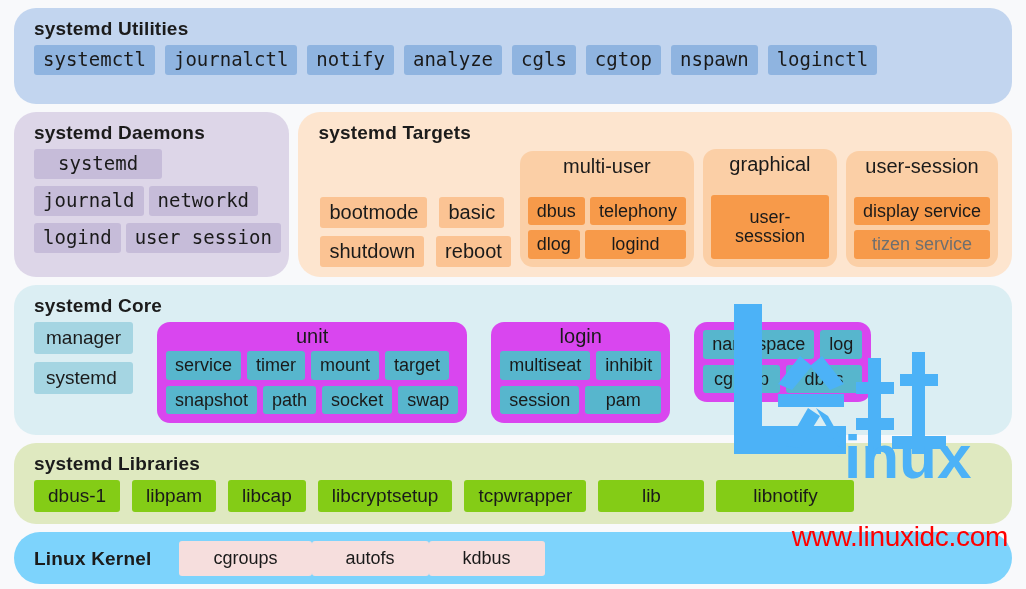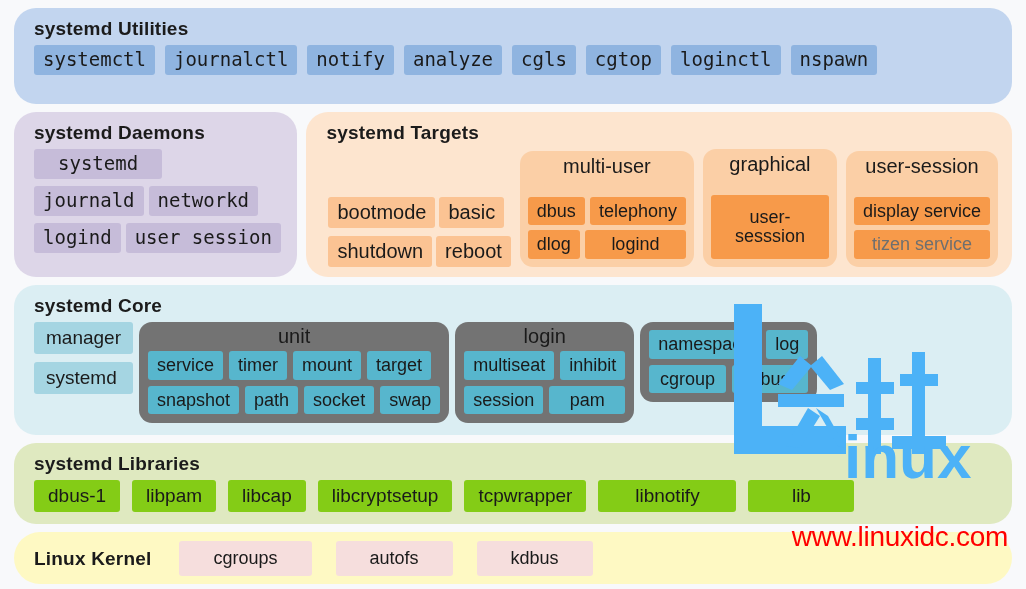--- a/index.html
+++ b/index.html
@@ -32,21 +32,21 @@
   .c-util{background:#c2d5ef;}
   .c-util .chip{background:#8fb4e0;}
   .c-daemon{background:#ddd6e8;}
   .c-daemon .chip{background:#c6bcd9;}
   .c-target{background:#fde5cf;}
   .c-target .chip{background:#fbc393;}
   .c-core{background:#dbeef3;}
   .c-core .chip{background:#a5d5e2;}
   .c-lib{background:#dfe9c0;}
   .c-lib .chip{background:#84cc16;}
-  .c-kernel{background:#fef9c3;}
+  .c-kernel{background:#7dd3fc;}
   .c-kernel .chip{background:#f6dedd;}
 
   .chip{
     font-family:"DejaVu Sans Mono", monospace;
     font-size:19px;
     color:#1a1a1a;
     border-radius:3px;
     padding:4px 9px;
     white-space:nowrap;
     line-height:1.15;
@@ -61,21 +61,21 @@
 
   
   .mid{display:flex;gap:9px;margin-bottom:8px;}
   .daemons{width:286px;border-radius:22px;box-sizing:border-box;padding-bottom:12px;}
   .daemon-rows{padding-left:20px;display:flex;flex-direction:column;gap:7px;}
   .daemon-rows .row{gap:5px;}
 
   .targets{flex:1;border-radius:22px;box-sizing:border-box;padding-bottom:10px;position:relative;}
   .target-area{display:flex;align-items:flex-end;gap:9px;padding:0 14px 0 22px;}
   .tgrid{display:flex;flex-direction:column;gap:8px;}
-  .tgrid .row{gap:4px;}
+  .tgrid .row{gap:12px;}
 
   
   .subgrp{
     background:#fbcfa6;
     border-radius:13px;
     padding:4px 8px 8px 8px;
     box-sizing:border-box;
   }
   .subgrp .sub-label{
     text-align:center;font-size:20px;color:#1a1a1a;
@@ -83,24 +83,24 @@
     font-family:"Liberation Sans", sans-serif;
   }
   .subgrp .chip{background:#f79a4a;font-family:"Liberation Sans", sans-serif;font-size:18px;}
   .subgrp .chip.muted{color:#6f6f6f;}
   .subgrp .gcol{display:flex;flex-direction:column;gap:5px;}
   .subgrp .grow{display:flex;gap:5px;}
   .subgrp .chip.tall{display:flex;align-items:center;justify-content:center;text-align:center;white-space:normal;line-height:1.05;}
 
   
   .core{border-radius:22px;box-sizing:border-box;padding-bottom:12px;position:relative;}
-  .core-area{display:flex;align-items:flex-start;gap:6px;padding:0 14px 0 20px;}
+  .core-area{display:flex;align-items:flex-start;gap:24px;padding:0 14px 0 20px;}
   .core-col{display:flex;flex-direction:column;gap:8px;}
   .coregrp{
-    background:#737373;
+    background:#d946ef;
     border-radius:13px;
     padding:3px 9px 9px 9px;
     box-sizing:border-box;
   }
   .coregrp .sub-label{
     text-align:center;font-size:20px;color:#1a1a1a;
     padding:1px 0 4px 0;line-height:1.05;
     font-family:"Liberation Sans", sans-serif;
   }
   .coregrp .chip{background:#57b6cd;font-family:"Liberation Sans", sans-serif;font-size:18px;}
@@ -113,21 +113,21 @@
   .lib-chips{display:flex;gap:12px;padding-left:20px;align-items:center;}
   .libs .chip{font-family:"Liberation Sans", sans-serif;font-size:19px;padding:5px 14px;}
 
   
   .kernel{
     border-radius:26px;height:52px;display:flex;align-items:center;
     box-sizing:border-box;padding:0 20px;gap:28px;position:relative;
   }
   .kernel .band-title{padding:0;}
   .kernel .chip{font-family:"Liberation Sans", sans-serif;font-size:18px;padding:7px 34px;}
-  .kernel-chips{display:flex;gap:24px;}
+  .kernel-chips{display:flex;}
 
   
   .wm-logo{
     position:absolute;left:716px;top:296px;width:290px;height:215px;
     pointer-events:none;z-index:5;
   }
   .wm-url{
     position:absolute;right:18px;top:521px;
     color:#ff0000;font-size:28px;font-weight:normal;
     font-family:"Liberation Sans", sans-serif;
@@ -142,22 +142,22 @@
 
   <div class="band c-util util-band">
     <div class="band-title">systemd Utilities</div>
     <div class="util-chips">
       <div class="chip">systemctl</div>
       <div class="chip">journalctl</div>
       <div class="chip">notify</div>
       <div class="chip">analyze</div>
       <div class="chip">cgls</div>
       <div class="chip">cgtop</div>
+      <div class="chip">nspawn</div>
       <div class="chip">loginctl</div>
-      <div class="chip">nspawn</div>
     </div>
   </div>
 
   <div class="mid">
 
     <div class="daemons c-daemon">
       <div class="band-title">systemd Daemons</div>
       <div class="daemon-rows">
         <div class="row">
           <div class="chip" style="padding-left:24px;padding-right:24px;">systemd</div>
@@ -286,22 +286,22 @@
   </div>
 
   <div class="band libs c-lib">
     <div class="band-title">systemd Libraries</div>
     <div class="lib-chips">
       <div class="chip">dbus-1</div>
       <div class="chip">libpam</div>
       <div class="chip">libcap</div>
       <div class="chip">libcryptsetup</div>
       <div class="chip">tcpwrapper</div>
+      <div class="chip" style="min-width:78px;text-align:center;">lib</div>
       <div class="chip" style="min-width:110px;text-align:center;">libnotify</div>
-      <div class="chip" style="min-width:78px;text-align:center;">lib</div>
     </div>
   </div>
 
   <div class="kernel c-kernel">
     <div class="band-title">Linux Kernel</div>
     <div class="kernel-chips">
       <div class="chip">cgroups</div>
       <div class="chip">autofs</div>
       <div class="chip">kdbus</div>
     </div>

